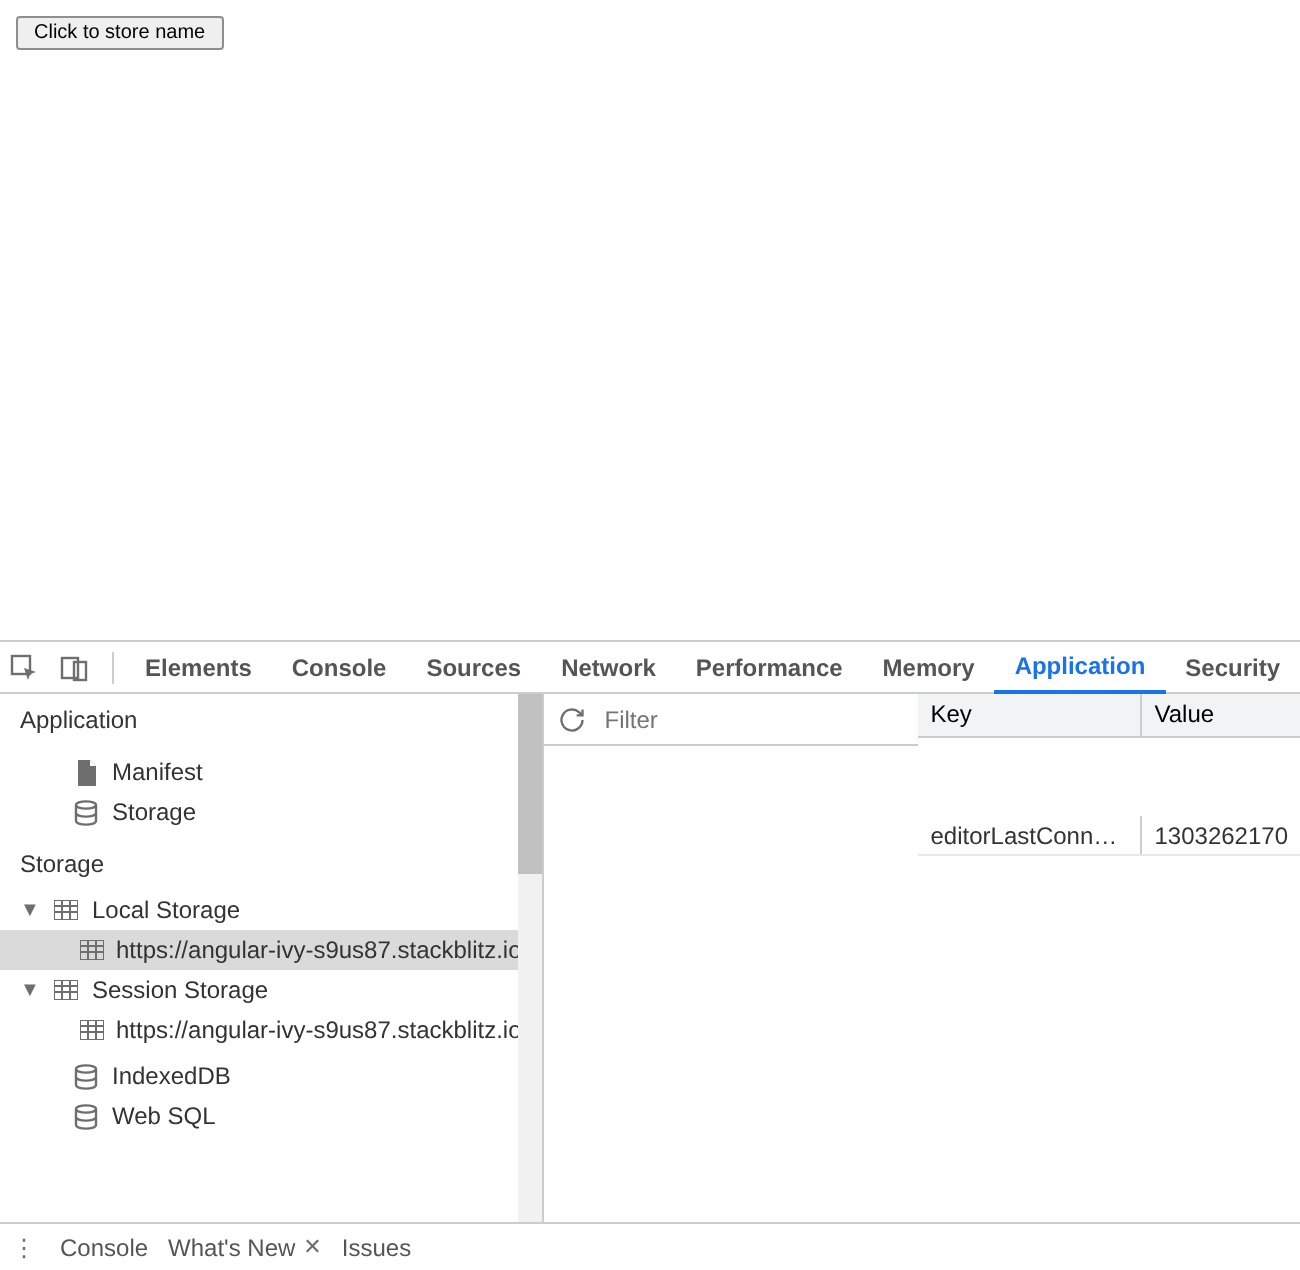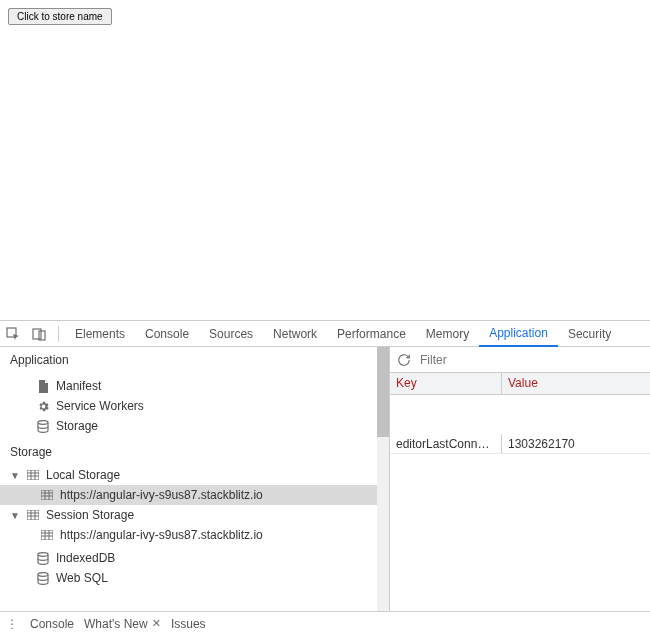--- a/index.html
+++ b/index.html
@@ -17,21 +17,21 @@
     border-radius: 2px;
     cursor: default;
   }
 
   
   .devtools { border-top: 1px solid #ccc; display: flex; flex-direction: column; height: 315px; }
 
   .tabbar { display: flex; align-items: center; height: 26px; border-bottom: 1px solid #ccc; }
   .tabbar .iconbtn { width: 26px; height: 26px; display: flex; align-items: center; justify-content: center; color: #6e6e6e; }
   .tabbar .sep { width: 1px; height: 16px; background: #ccc; margin: 0 6px; }
-  .tabbar .tab { padding: 0 10px; height: 26px; line-height: 26px; color: #555; cursor: default; }
+  .tabbar .tab { padding: 0 10px; height: 26px; line-height: 26px; color: #555; cursor: default; font-weight: bold; }
   .tabbar .tab.active { color: #1a73e8; border-bottom: 2px solid #1a73e8; height: 26px; line-height: 24px; }
 
   .panes { display: flex; flex: 1; min-height: 0; }
 
   
   .sidebar { width: 390px; border-right: 1px solid #ccc; position: relative; overflow: hidden; }
   .sidebar-inner { overflow: hidden; height: 100%; padding-right: 12px; }
   .scrollbar-track { position: absolute; right: 0; top: 0; width: 12px; height: 100%; background: #f1f1f1; }
   .scrollbar-thumb { position: absolute; right: 0; top: 0; width: 12px; height: 90px; background: #c1c1c1; }
 
@@ -40,27 +40,27 @@
   .tree-row { display: flex; align-items: center; height: 20px; padding-left: 10px; gap: 6px; }
   .tree-row.indent1 { padding-left: 20px; align-items: flex-end; }
   .tree-row.indent2 { padding-left: 40px; text-align: right; }
   .tree-row.selected { background: #dadada; }
   .tree-row .twisty { width: 10px; text-align: center; color: #6e6e6e; font-size: 10px; }
   .tree-row .twisty.empty { visibility: hidden; }
   .tree-row .ic { width: 14px; height: 14px; display: flex; align-items: center; justify-content: center; color: #6e6e6e; }
   .tree-row .lbl { white-space: nowrap; }
 
   
-  .content { flex: 1; display: flex; flex-direction: column; }
+  .content { flex: 1; display: flex; }
   .filterbar { display: flex; align-items: center; height: 26px; border-bottom: 1px solid #ccc; }
   .filterbar .iconbtn { width: 28px; height: 26px; display: flex; align-items: center; justify-content: center; color: #6e6e6e; }
   .filterbar input { flex: 1; border: none; outline: none; height: 24px; font-size: 12px; color: #333; background: transparent; }
 
   .kv-table { display: flex; flex-direction: column; flex: 1; }
-  .kv-header { display: flex; height: 22px; background: #f1f3f4; border-bottom: 1px solid #ccc; font-size: 12px; color: #b91c1c; }
+  .kv-header { display: flex; height: 22px; background: #f1f3f4; border-bottom: 1px solid #ccc; font-size: 12px; color: #000000; }
   .kv-key { width: 112px; padding: 3px 6px; border-right: 1px solid #ccc; overflow: hidden; text-overflow: ellipsis; white-space: nowrap; }
   .kv-val { flex: 1; padding: 3px 6px; overflow: hidden; text-overflow: ellipsis; white-space: nowrap; }
   .kv-row { display: flex; height: 20px; font-size: 12px; border-bottom: 1px solid #e8e8e8; margin-top: 39px; }
   .kv-body { flex: 1; background: #fff; }
 
   
   .drawer { height: 24px; border-top: 1px solid #ccc; display: flex; align-items: center; padding: 0 4px; gap: 10px; color: #555; }
   .drawer .dots { width: 16px; text-align: center; color: #6e6e6e; }
   .drawer .ditem { display: flex; align-items: center; gap: 4px; }
   .drawer .close { color: #6e6e6e; font-size: 11px; }
@@ -112,29 +112,20 @@
               <svg width="11" height="13" viewBox="0 0 11 13" fill="#6e6e6e">
                   <path d="M1 0h6l3 3v10H1z" fill="#6e6e6e"></path>
                   <path d="M7 0v3h3" fill="#fff"></path>
                 </svg>
             </span>
             <span class="lbl">Manifest</span>
           </div>
           <div class="tree-row indent1">
             <span class="twisty empty">▾</span>
             <span class="ic">
-              <svg width="13" height="13" viewBox="0 0 24 24" fill="#6e6e6e">
-                  <path d="M19.4 13a7.5 7.5 0 000-2l2-1.6-2-3.4-2.4 1a7.4 7.4 0 00-1.7-1l-.4-2.6h-4l-.4 2.6a7.4 7.4 0 00-1.7 1l-2.4-1-2 3.4L6.6 11a7.5 7.5 0 000 2l-2 1.6 2 3.4 2.4-1a7.4 7.4 0 001.7 1l.4 2.6h4l.4-2.6a7.4 7.4 0 001.7-1l2.4 1 2-3.4zM12 15.5A3.5 3.5 0 1115.5 12 3.5 3.5 0 0112 15.5z"></path>
-                </svg>
-            </span>
-            <span class="lbl">Service Workers</span>
-          </div>
-          <div class="tree-row indent1">
-            <span class="twisty empty">▾</span>
-            <span class="ic">
               <svg width="12" height="13" viewBox="0 0 12 13" fill="none" stroke="#6e6e6e" stroke-width="1.2">
                   <ellipse cx="6" cy="2.5" rx="5" ry="1.8"></ellipse>
                   <path d="M1 2.5v8c0 1 2.2 1.8 5 1.8s5-.8 5-1.8v-8"></path>
                   <path d="M1 6.5c0 1 2.2 1.8 5 1.8s5-.8 5-1.8"></path>
                 </svg>
             </span>
             <span class="lbl">Storage</span>
           </div>
         </div>
 

